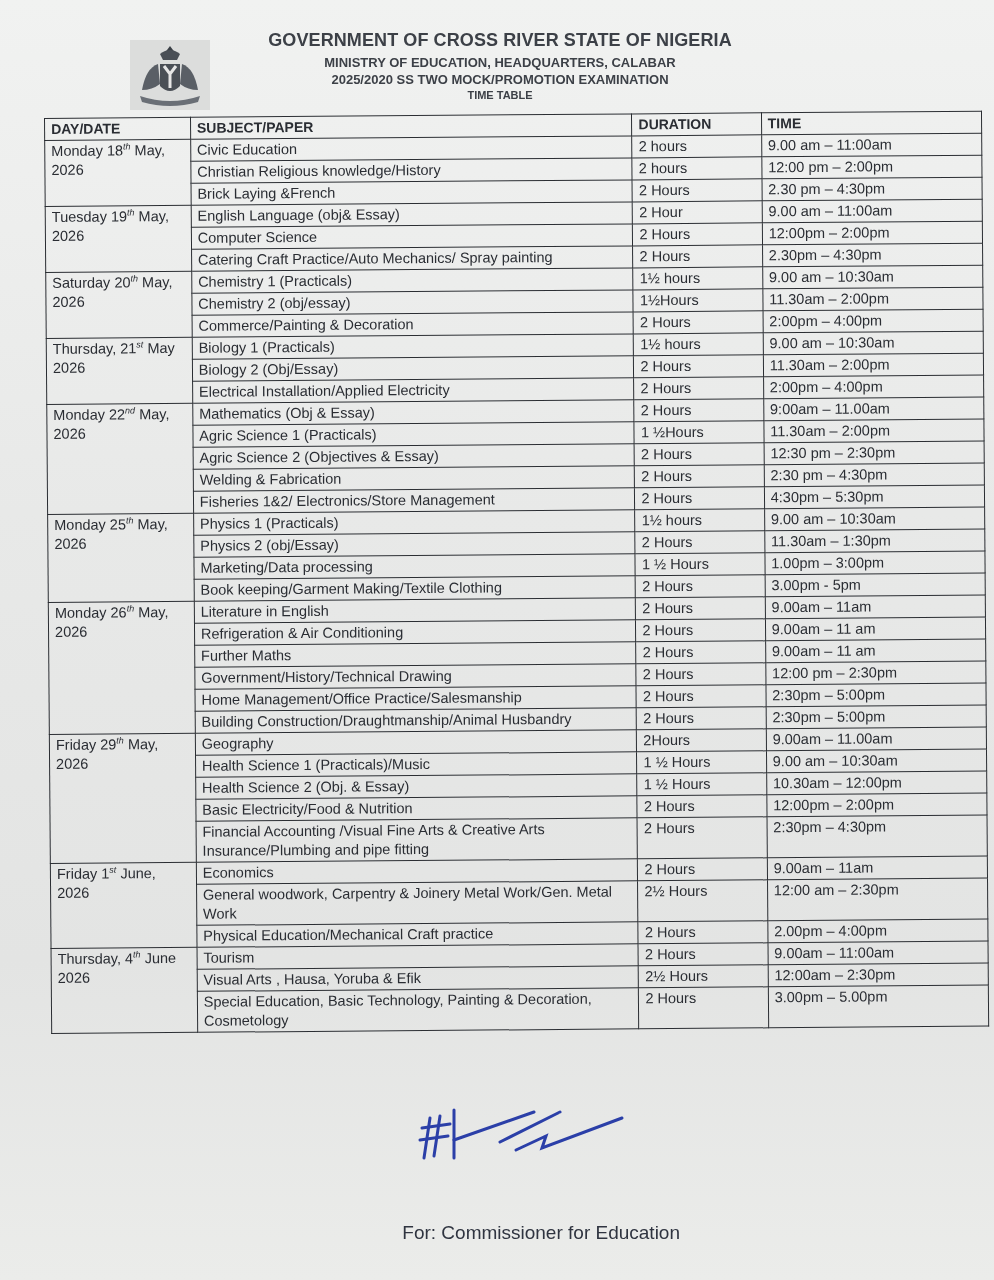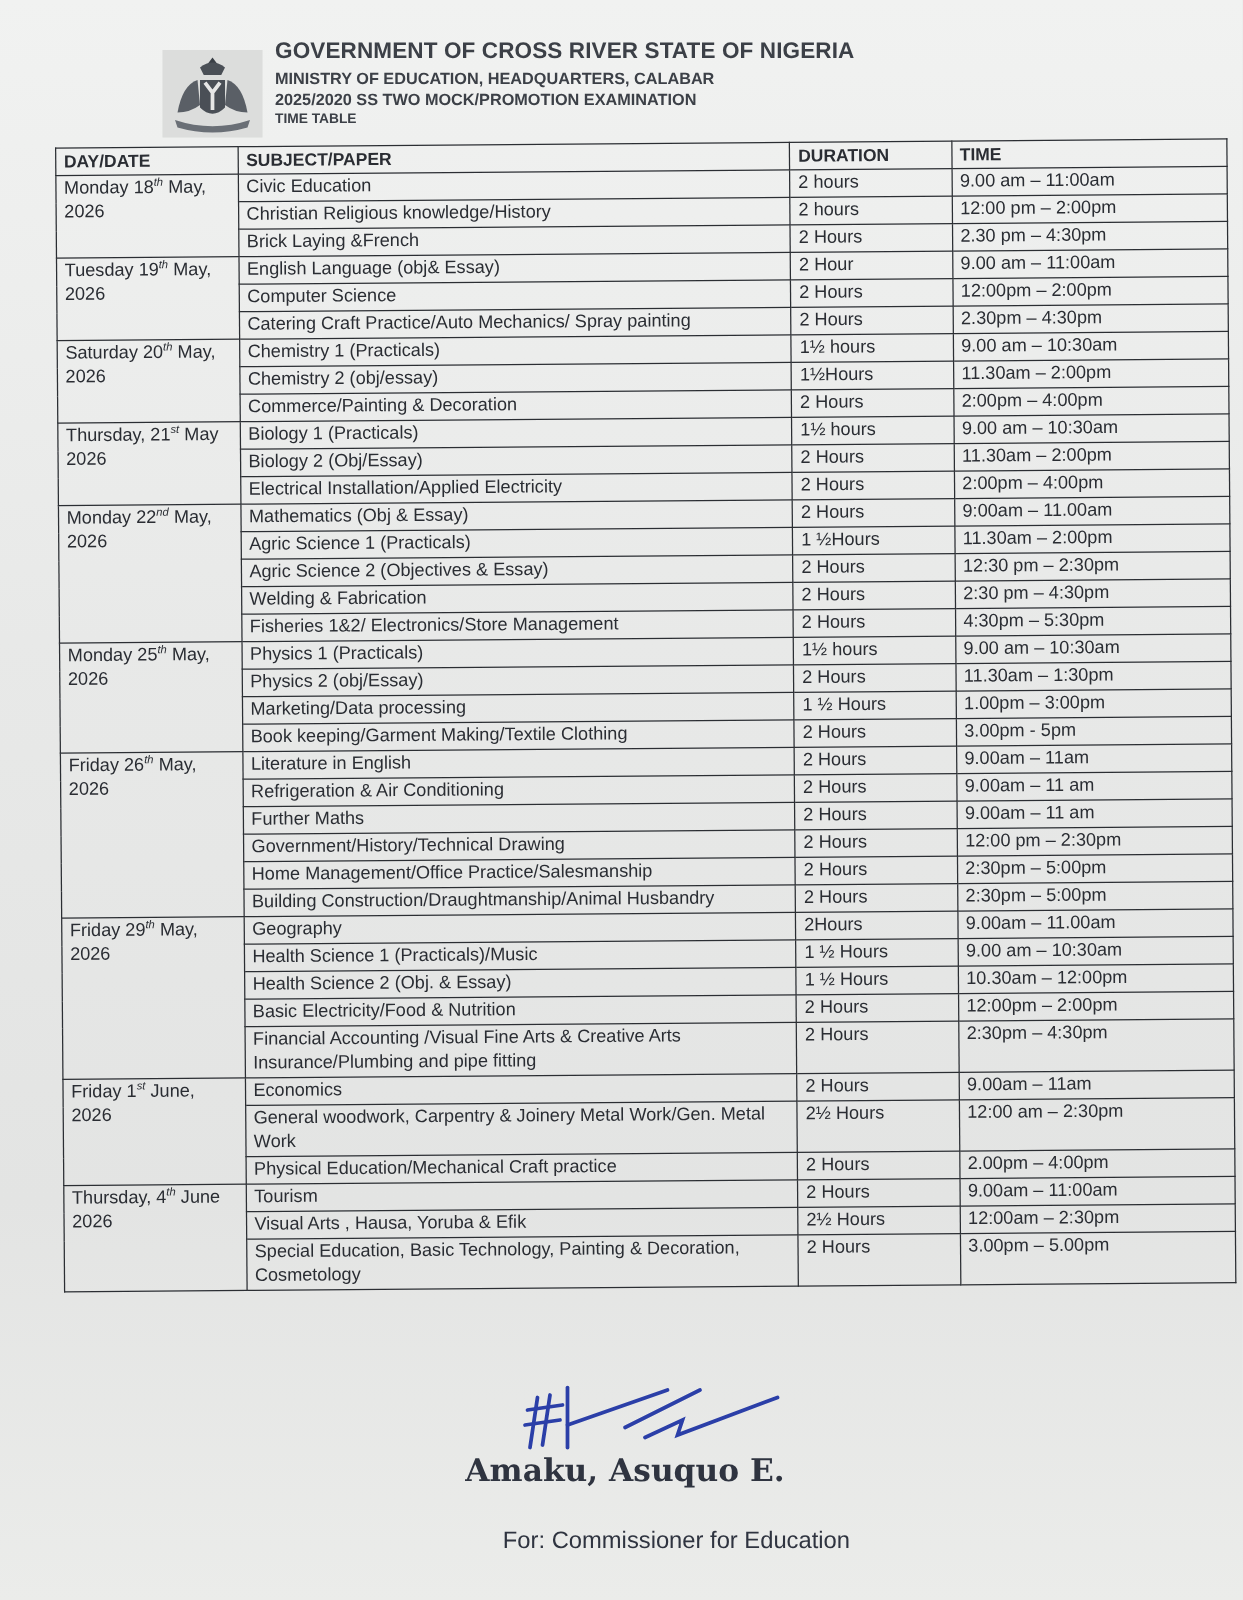--- a/index.html
+++ b/index.html
@@ -17,21 +17,21 @@
       position: absolute; left: 120px; top: 28px; width: 760px; height: 90px;
     }
     .coat {
       position: absolute; left: 10px; top: 12px; width: 80px; height: 70px;
       background: #dfe0df;
     }
     .crlogo {
       position: absolute; left: 680px; top: 8px; width: 72px; height: 72px;
     }
     .titles {
-      position: absolute; left: 100px; top: 0; width: 560px; 
+      position: absolute; left: 100px; top: 0; width: 560px; text-align: center;
     }
     .t1 { font-size: 18px; font-weight: bold; color: #3c4047; letter-spacing: 0.1px; margin-top: 2px; }
     .t2 { font-size: 13px; font-weight: bold; color: #3c4047; margin-top: 4px; }
     .t3 { font-size: 13px; font-weight: bold; color: #3c4047; margin-top: 2px; }
     .t4 { font-size: 11px; font-weight: bold; color: #3c4047; margin-top: 2px; }
 
     table.tt {
       position: absolute; left: 44px; top: 118px; width: 938px;
       border-collapse: collapse;
       transform: rotate(-0.45deg); transform-origin: 0 0;
@@ -209,21 +209,21 @@
         <td>1 ½ Hours</td>
         <td>1.00pm – 3:00pm</td>
       </tr>
       <tr>
         <td>Book keeping/Garment Making/Textile Clothing</td>
         <td>2 Hours</td>
         <td>3.00pm  - 5pm</td>
       </tr>
 
       <tr>
-        <td rowspan="6"><span>Friday 26</span><sup>th</sup><span> May, 2026</span></td>
+        <td rowspan="6"><span>Monday 26</span><sup>th</sup><span> May, 2026</span></td>
         <td>Literature in English</td>
         <td>2 Hours</td>
         <td>9.00am – 11am</td>
       </tr>
       <tr>
         <td>Refrigeration &amp; Air Conditioning</td>
         <td>2 Hours</td>
         <td>9.00am – 11 am</td>
       </tr>
       <tr>
@@ -317,16 +317,15 @@
         <path d="M110 16 l-6 40"></path>
         <path d="M92 28 l28 -4"></path>
         <path d="M90 40 l28 -4"></path>
         <path d="M124 10 v48"></path>
         <path d="M124 40 l80 -28"></path>
         <path d="M170 42 l60 -30"></path>
         <path d="M186 50 l30 -14 -4 12 80 -30"></path>
       </g>
     </svg>
   </div>
-  <div class="sig-name">Amaku, Asuquo E.</div>
   <div class="sig-for">For: Commissioner for Education</div>
 
 </div>
 
 </body></html>

